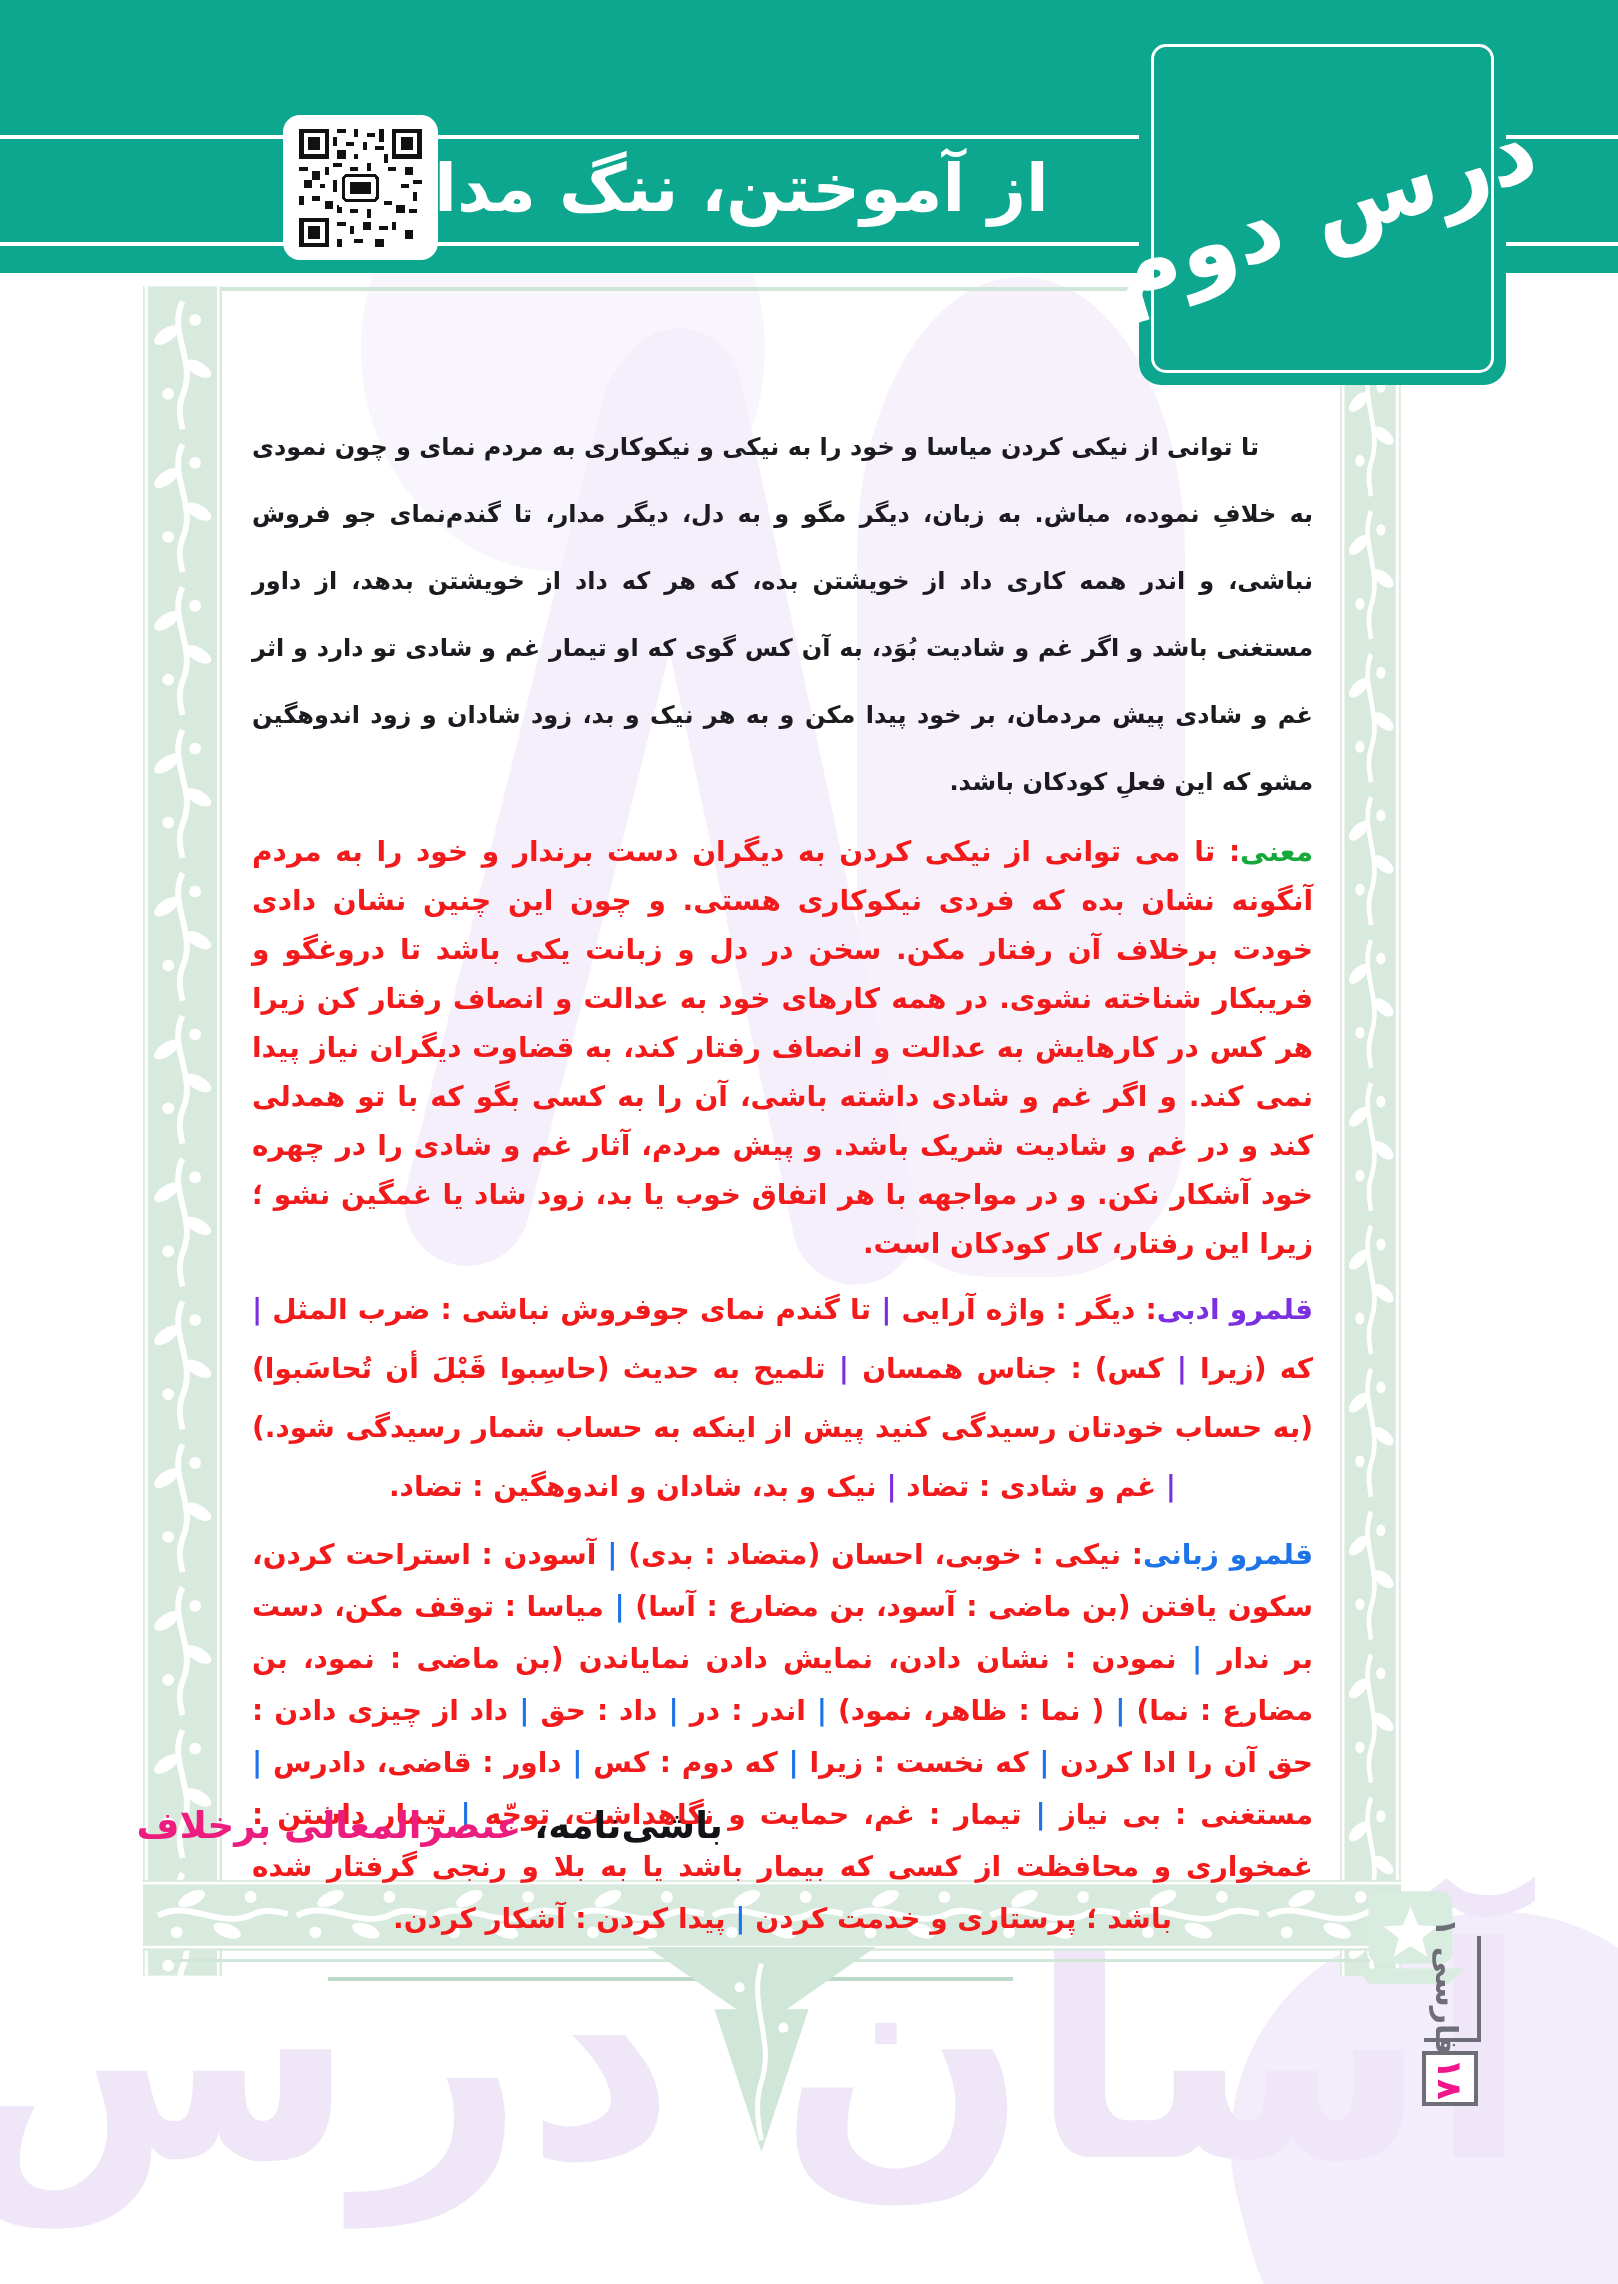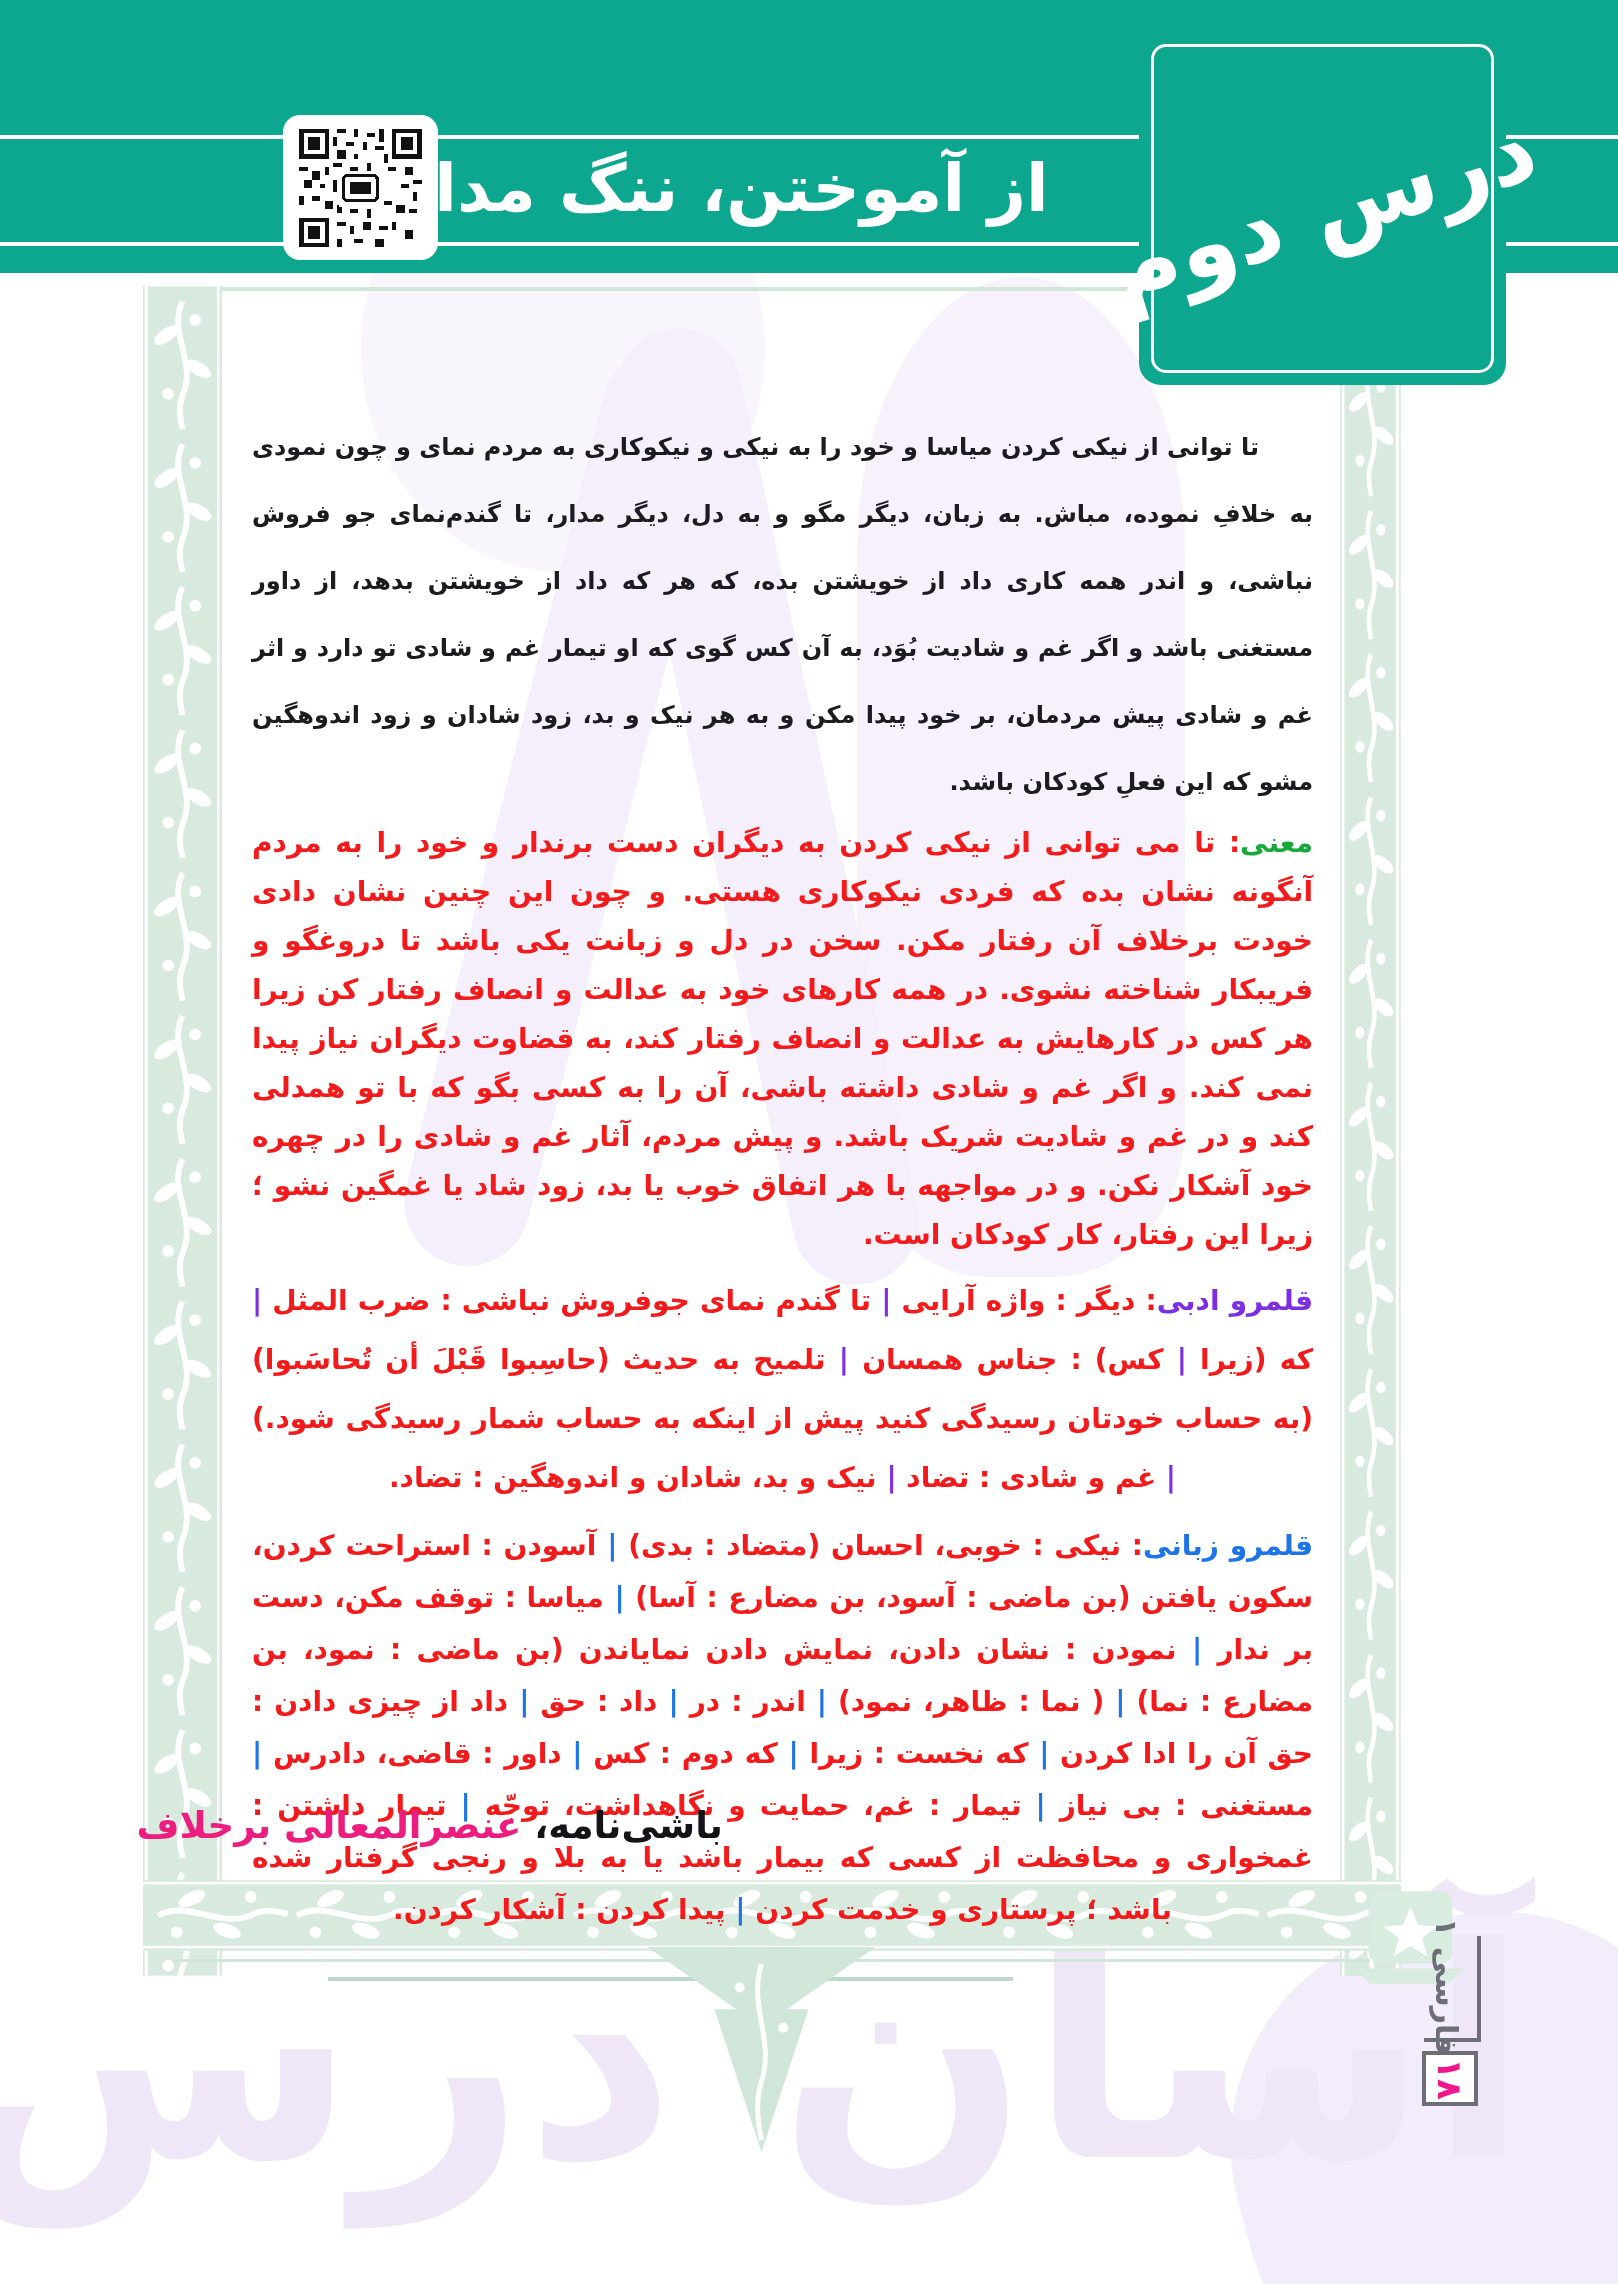--- a/index.html
+++ b/index.html
@@ -75,21 +75,21 @@
   .content{
     position:absolute;left:252px;top:414px;width:1061px;z-index:2;
     direction:rtl;color:var(--ink);
   }
   .main-text{
     font-size:24px;font-weight:bold;line-height:67px;
     text-align:justify;text-align-last:right;text-indent:54px;
   }
   .sec{font-size:28px;font-weight:bold;text-align:justify}
   .sec .lbl{font-weight:bold}
-  .sec-maani{line-height:49px;margin-top:2px;text-align-last:right}
+  .sec-maani{line-height:49px;margin-top:11px;text-align-last:right}
   .sec-maani .lbl{color:var(--green)}
   .sec-maani .bod{color:var(--red)}
   .sec-adabi{line-height:59px;margin-top:11.8px;text-align-last:center}
   .sec-adabi .lbl{color:var(--purple)}
   .sec-adabi .bod{color:var(--red)}
   .sec-adabi .pipe{color:var(--purple)}
   .sec-zabani{line-height:52px;margin-top:13.5px;text-align-last:center}
   .sec-zabani .lbl{color:var(--blue)}
   .sec-zabani .bod{color:var(--red)}
   .sec-zabani .pipe{color:var(--blue)}

